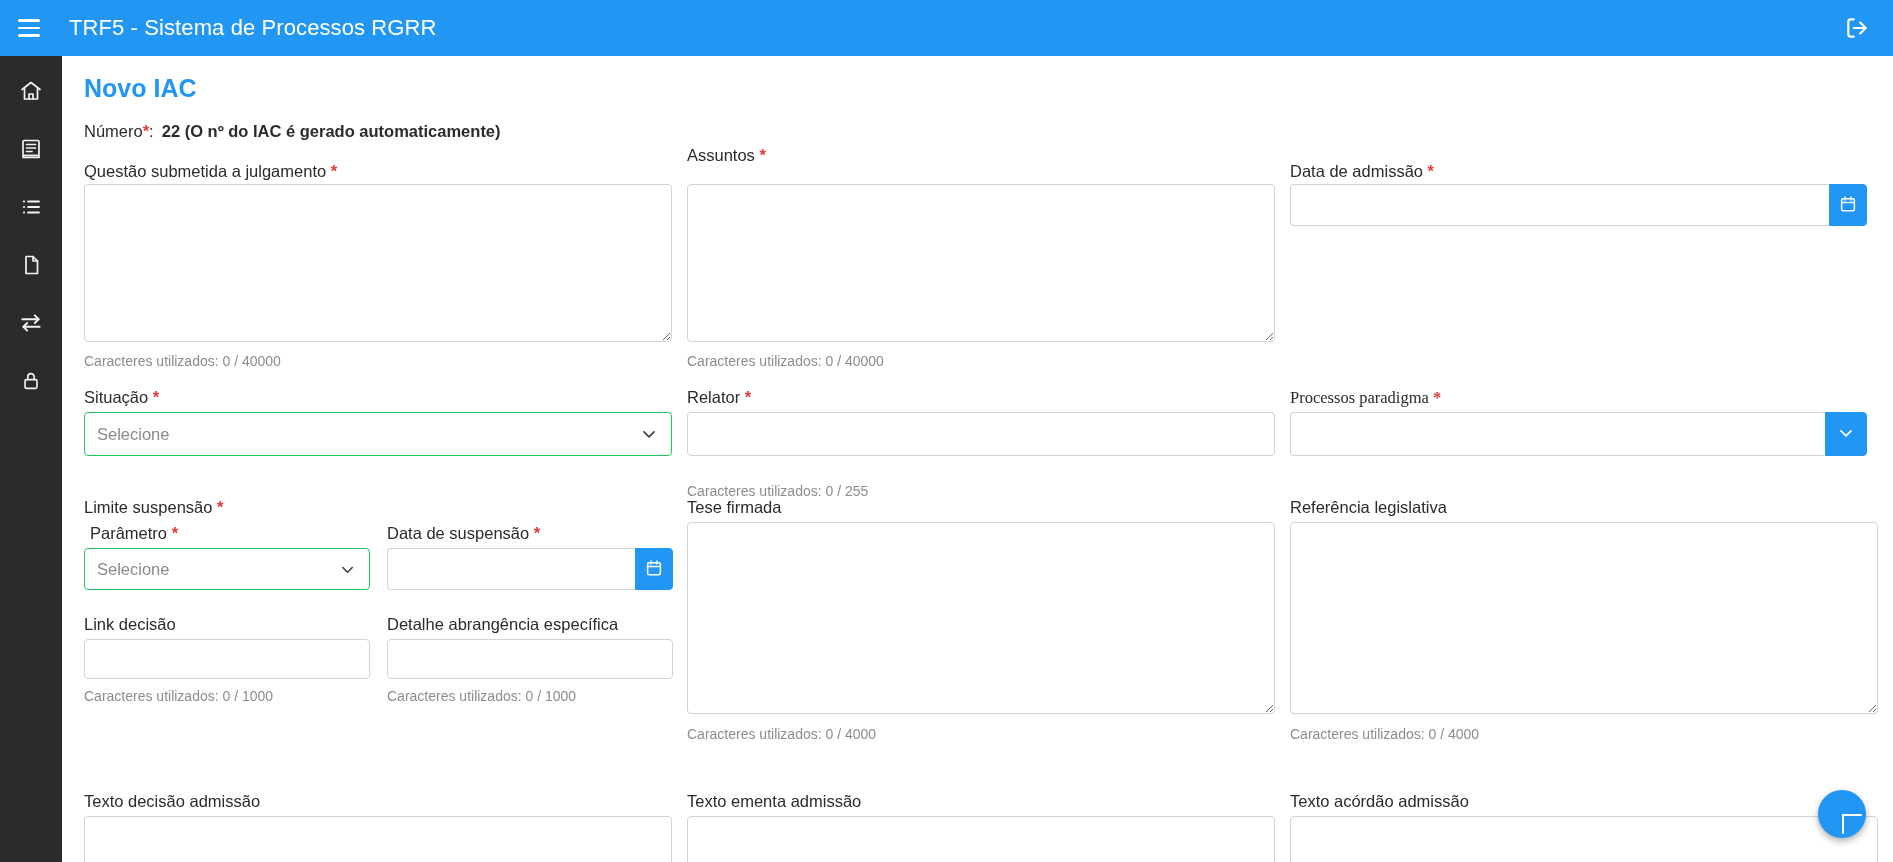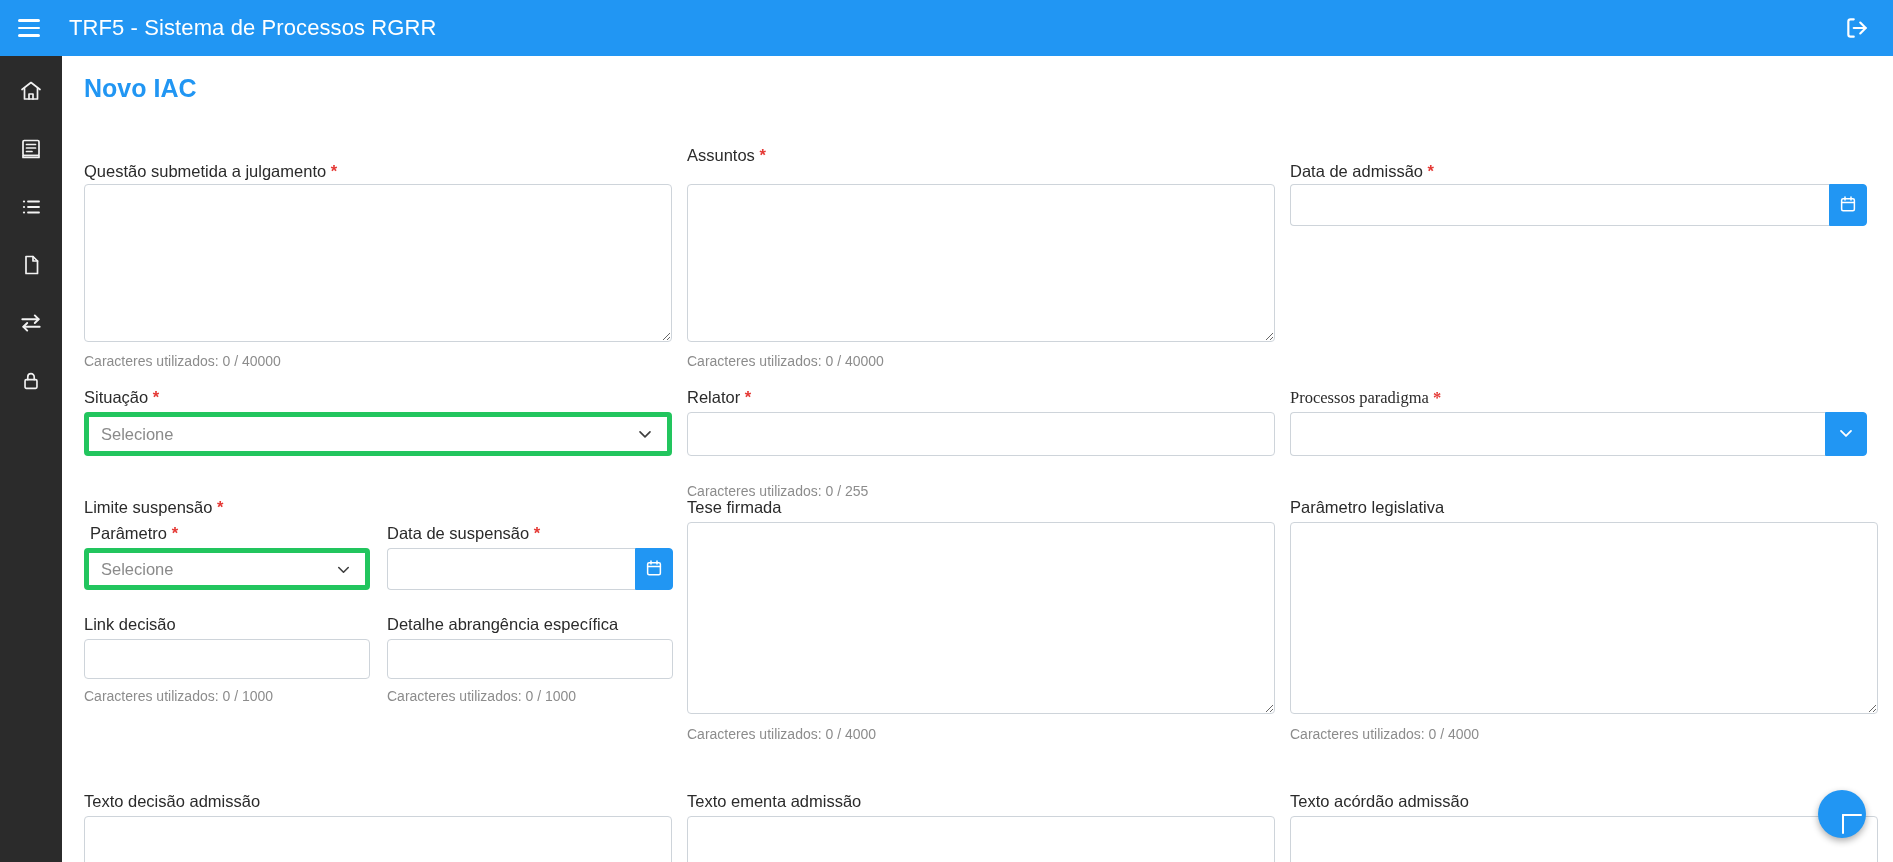--- a/index.html
+++ b/index.html
@@ -108,21 +108,21 @@
     padding: 6px 10px;
     outline: none;
     resize: none;
   }
   .ta { resize: vertical; }
 
   
   .sel {
     position: absolute;
     background: #ffffff;
-    border: 5px solid #22c55e;
+    border: 1px solid #22c55e;
     border-radius: 4px;
     display: flex; align-items: center;
     padding: 0 12px;
     cursor: pointer;
   }
   .sel .ph {
     font-size: 16.5px;
     color: #8a8a8a;
     flex: 1;
     white-space: nowrap;
@@ -257,20 +257,23 @@
       </svg>
     </span>
   </div>
 
 </div>
 
 <div id="page">
 
   <div id="pagetitle">Novo IAC</div>
 
+  <div id="numero-line">
+    <span class="lbl">Número</span><span class="req">*</span><span>:</span><span class="val">22 (O nº do IAC é gerado automaticamente)</span>
+  </div>
 
   <div class="fld-label" style="left:22px; top:106px;text-align:center;">
     <span>Questão submetida a julgamento</span>
     <span class="req">*</span>
   </div>
   <textarea class="ta" style="left: 22px; top: 128px; width: 588px; height: 158px;"></textarea>
   <div class="counter" style="left:22px; top:297px;">Caracteres utilizados: 0 / 40000</div>
 
   <div class="fld-label" style="left:625px; top:90px;">
     <span>Assuntos</span>
@@ -373,21 +376,21 @@
   <div class="counter" style="left:22px; top:632px;">Caracteres utilizados: 0 / 1000</div>
 
   <div class="fld-label" style="left:325px; top:559px;">Detalhe abrangência específica</div>
   <input class="ti" type="text" style="left: 325px; top: 583px; width: 286px; height: 40px;">
   <div class="counter" style="left:325px; top:632px;">Caracteres utilizados: 0 / 1000</div>
 
   <div class="fld-label" style="left:625px; top:442px;">Tese firmada</div>
   <textarea class="ta" style="left: 625px; top: 466px; width: 588px; height: 192px;"></textarea>
   <div class="counter" style="left:625px; top:670px;">Caracteres utilizados: 0 / 4000</div>
 
-  <div class="fld-label" style="left:1228px; top:442px;">Parâmetro legislativa</div>
+  <div class="fld-label" style="left:1228px; top:442px;">Referência legislativa</div>
   <textarea class="ta" style="left: 1228px; top: 466px; width: 588px; height: 192px;"></textarea>
   <div class="counter" style="left:1228px; top:670px;">Caracteres utilizados: 0 / 4000</div>
 
   <div class="fld-label" style="left:22px; top:736px;">Texto decisão admissão</div>
   <textarea class="ta" style="left: 22px; top: 760px; width: 588px; height: 120px;"></textarea>
 
   <div class="fld-label" style="left:625px; top:736px;">Texto ementa admissão</div>
   <textarea class="ta" style="left: 625px; top: 760px; width: 588px; height: 120px;"></textarea>
 
   <div class="fld-label" style="left:1228px; top:736px;">Texto acórdão admissão</div>

